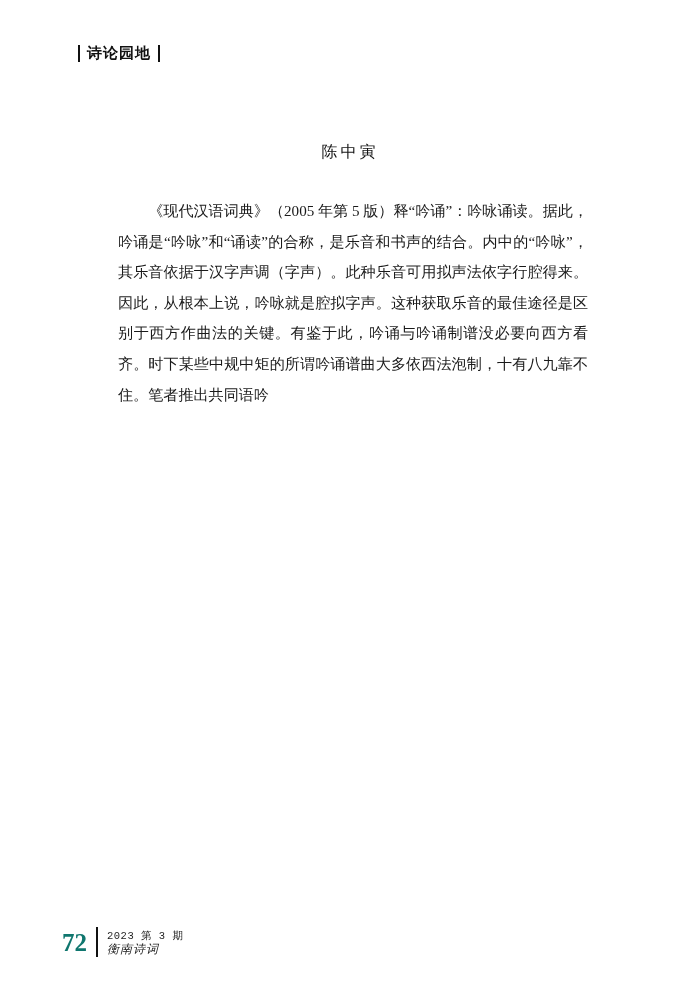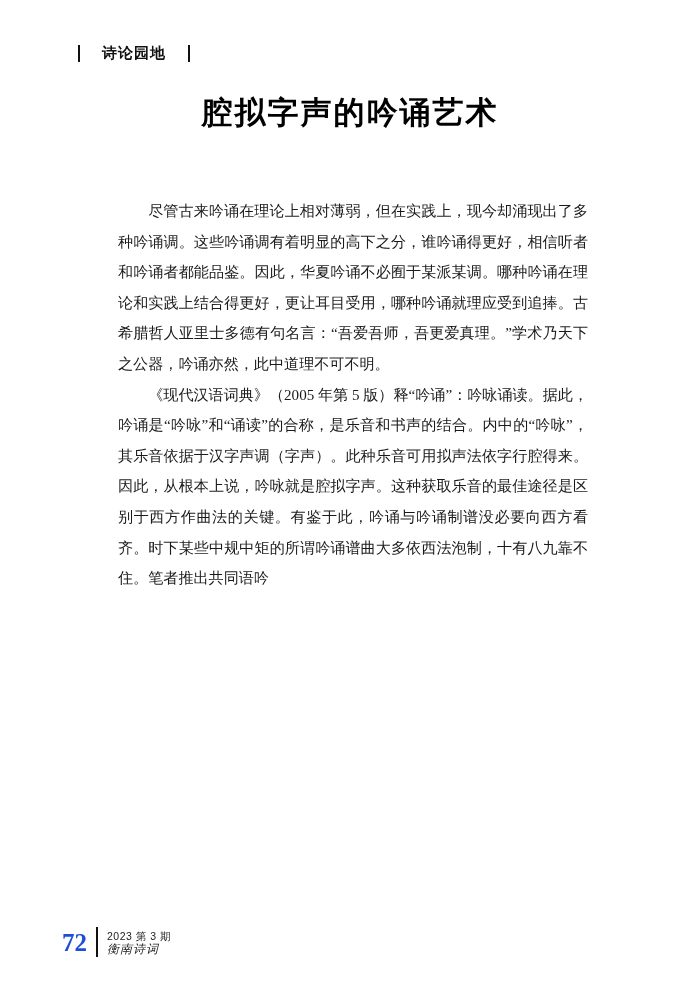--- a/index.html
+++ b/index.html
@@ -21,21 +21,21 @@
     padding: 0;
   }
 
   
   .section-tag {
     position: absolute;
     left: 62px;
     top: 44px;
     display: flex;
     align-items: center;
-    gap: 22px;
+    gap: 7px;
     font-size: 15px;
     font-weight: bold;
     letter-spacing: 1px;
     color: #111;
     padding-left: 16px;
   }
   .section-tag .bar {
     width: 2px;
     height: 17px;
     background: #111;
@@ -87,36 +87,36 @@
     position: absolute;
     left: 62px;
     bottom: 32px;
     display: flex;
     align-items: flex-end;
     gap: 9px;
   }
   .folio {
     font-size: 25px;
     font-weight: bold;
-    color: #1d4ed8;
+    color: #0f766e;
     line-height: 1;
     padding-bottom: 2px;
   }
   .footer-rule {
     width: 2px;
     height: 30px;
     background: #111;
   }
   .footer-meta {
     display: flex;
     flex-direction: column;
     line-height: 1.15;
   }
   .footer-issue {
-    font-family: Liberation Sans, sans-serif;
+    font-family: Liberation Mono, monospace;
     font-size: 10.5px;
     color: #222;
     letter-spacing: 0.5px;
   }
   .footer-journal {
     font-size: 12px;
     font-style: italic;
     color: #222;
     letter-spacing: 1px;
     margin-top: 1px;
@@ -126,24 +126,23 @@
 <body>
 
 <div class="page">
 
   <div class="section-tag">
     <span class="bar"></span>
     <span>诗论园地</span>
     <span class="bar"></span>
   </div>
 
-  <div class="doc-title">腔拟字声的吟诵艺术</div>
+  <div class="doc-author">陈中寅</div>
 
   <div class="body-text">
-    <p>尽管古来吟诵在理论上相对薄弱，但在实践上，现今却涌现出了多种吟诵调。这些吟诵调有着明显的高下之分，谁吟诵得更好，相信听者和吟诵者都能品鉴。因此，华夏吟诵不必囿于某派某调。哪种吟诵在理论和实践上结合得更好，更让耳目受用，哪种吟诵就理应受到追捧。古希腊哲人亚里士多德有句名言：“吾爱吾师，吾更爱真理。”学术乃天下之公器，吟诵亦然，此中道理不可不明。</p>
     <p>《现代汉语词典》（2005 年第 5 版）释“吟诵”：吟咏诵读。据此，吟诵是“吟咏”和“诵读”的合称，是乐音和书声的结合。内中的“吟咏”，其乐音依据于汉字声调（字声）。此种乐音可用拟声法依字行腔得来。因此，从根本上说，吟咏就是腔拟字声。这种获取乐音的最佳途径是区别于西方作曲法的关键。有鉴于此，吟诵与吟诵制谱没必要向西方看齐。时下某些中规中矩的所谓吟诵谱曲大多依西法泡制，十有八九靠不住。笔者推出共同语吟</p>
   </div>
 
   <div class="footer">
     <div class="folio">72</div>
     <div class="footer-rule"></div>
     <div class="footer-meta">
       <div class="footer-issue">2023  第 3 期</div>
       <div class="footer-journal">衡南诗词</div>
     </div>

